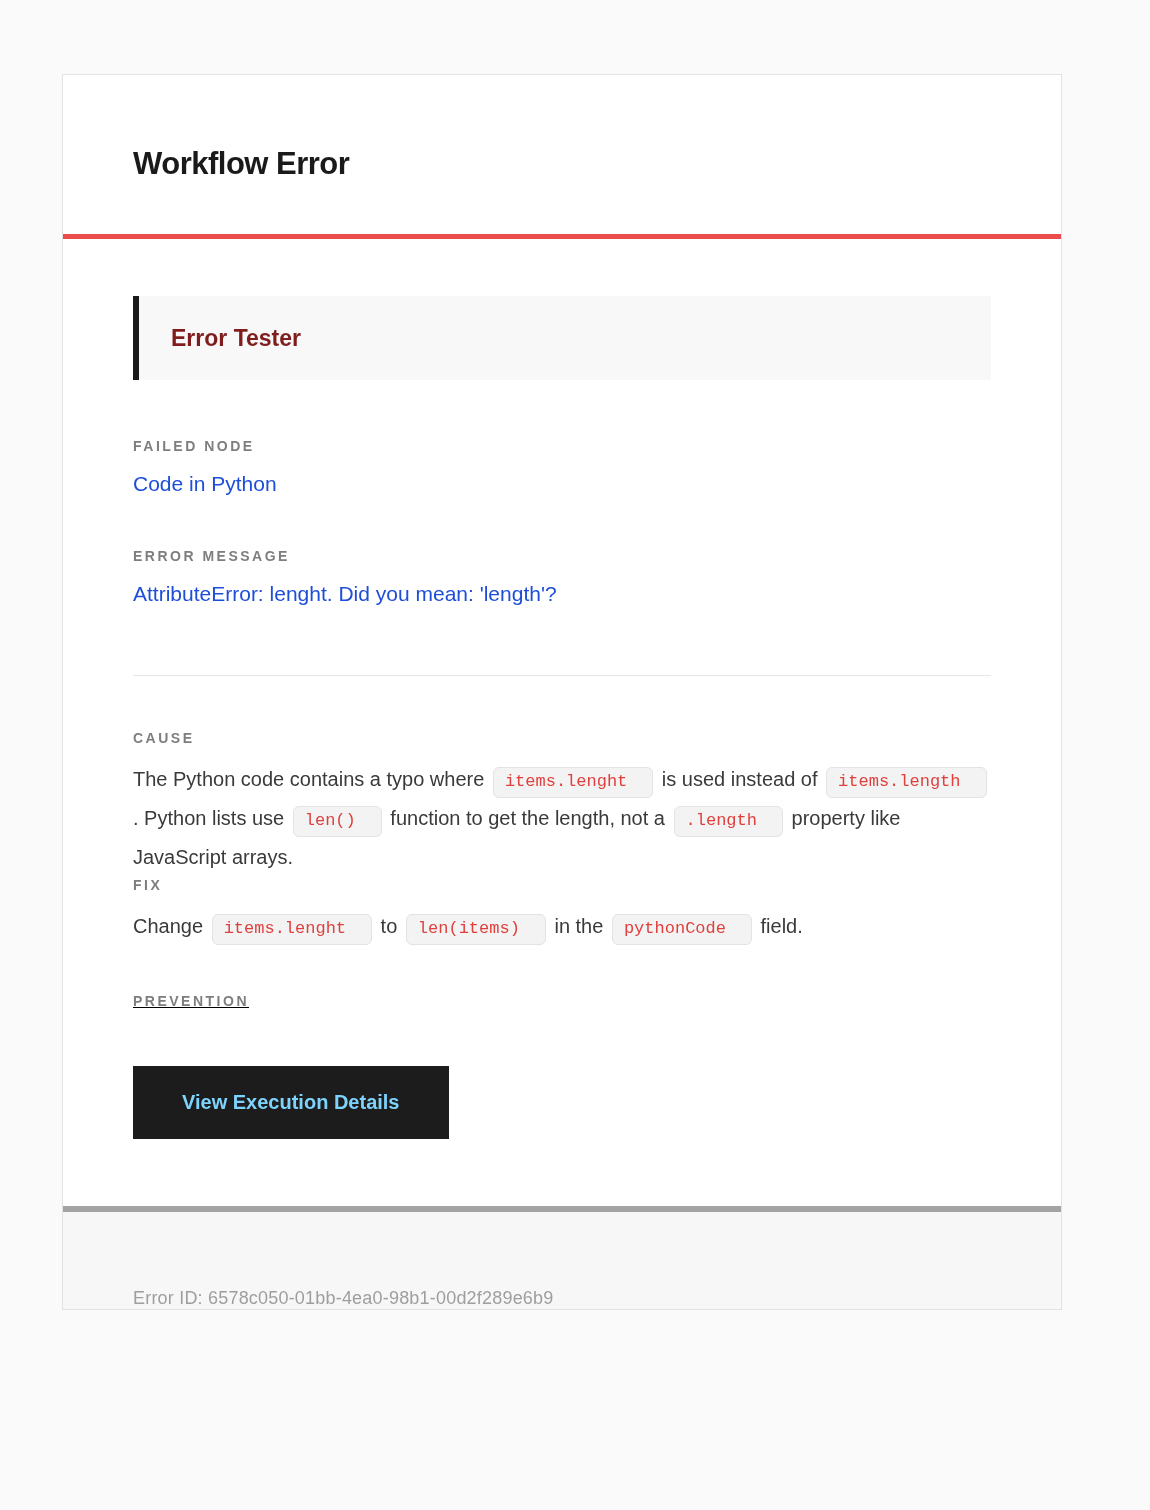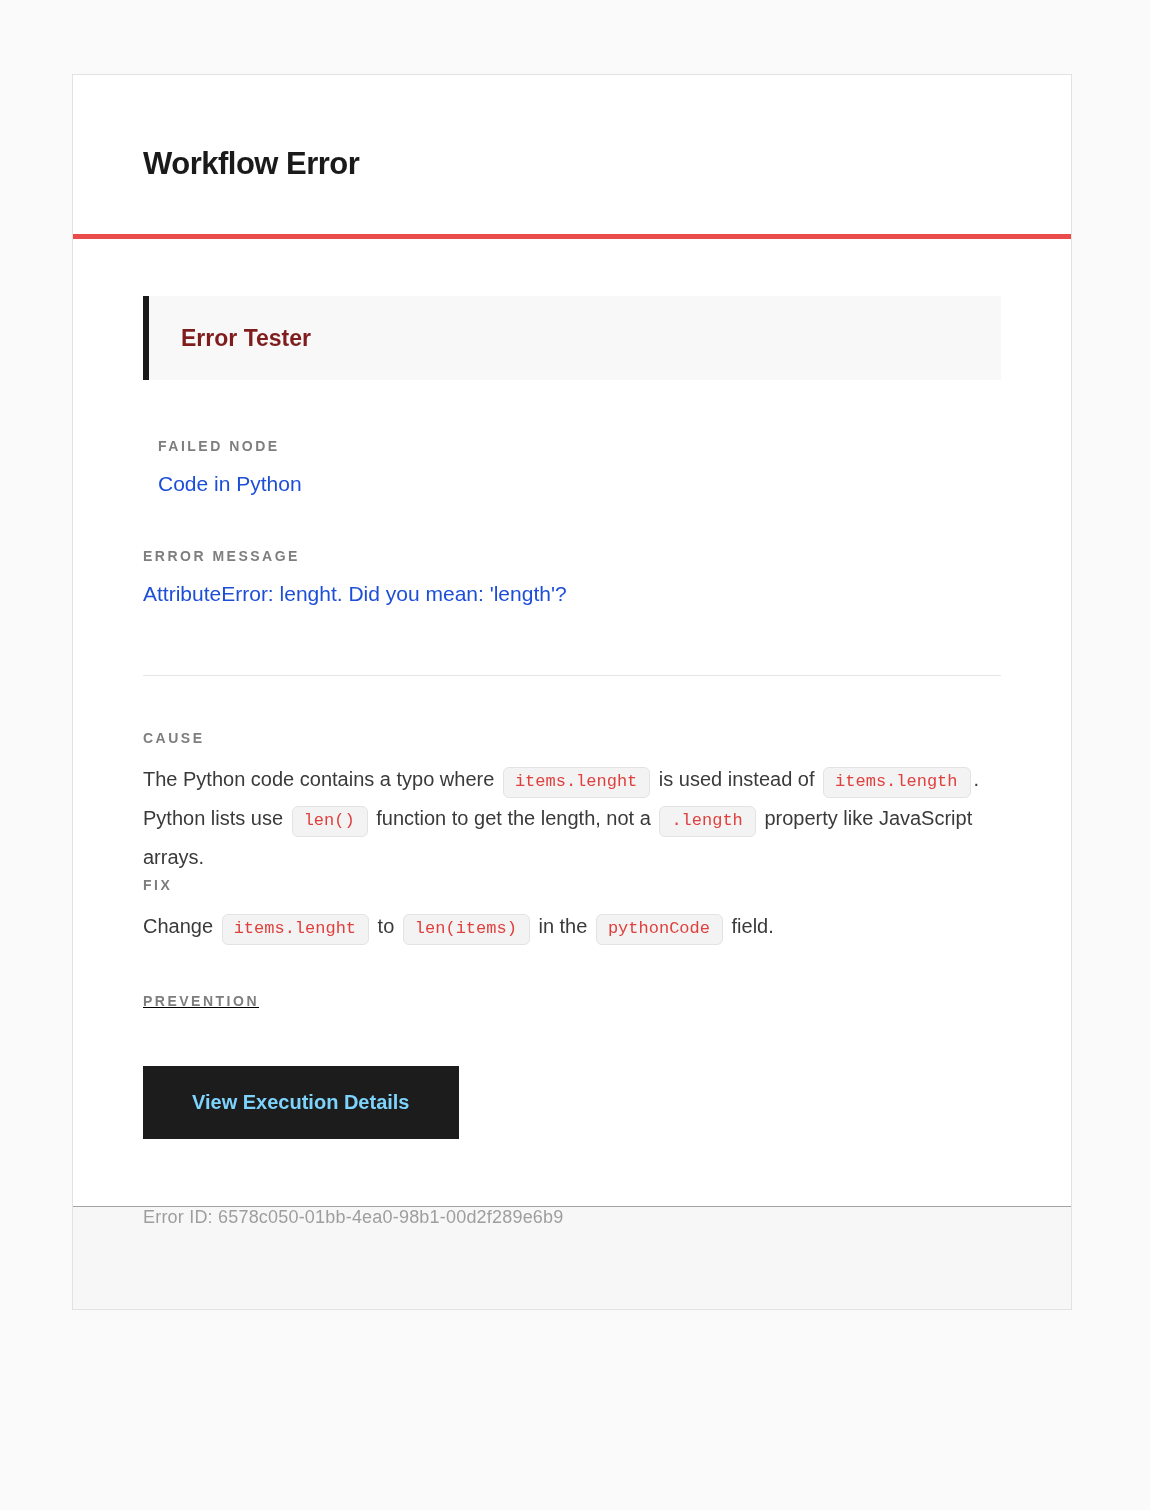--- a/index.html
+++ b/index.html
@@ -5,21 +5,21 @@
   * { margin: 0; padding: 0; box-sizing: border-box; }
   html, body {
     width: 1150px;
     background: #fafafa;
     font-family: "Liberation Sans", sans-serif;
   }
   body { height: 1510px; position: relative; }
 
   .card {
     position: absolute;
-    left: 72px;
+    left: 62px;
     top: 74px;
     width: 1000px;
     background: #ffffff;
     border: 1px solid #e2e2e2;
   }
 
   .card-header { padding: 71px 70px 52px 70px; }
   .page-title {
     font-size: 31px;
     font-weight: bold;
@@ -51,21 +51,21 @@
     color: #7e7e7e;
     letter-spacing: 2.5px;
   }
   .field-value {
     margin-top: 16px;
     font-size: 21px;
     color: #1d4ed8;
     line-height: 1.35;
   }
 
-  .section-failed-node { margin-top: 58px; margin-left: 15px; }
+  .section-failed-node { margin-top: 58px; }
   .section-error-message { margin-top: 50px; }
 
   .soft-divider {
     border: none;
     border-top: 1px solid #e6e6e6;
     margin-top: 66px;
   }
 
   .section-cause { margin-top: 54px; }
   .section-fix { }
@@ -76,21 +76,21 @@
     font-size: 20px;
     color: #3a3a3a;
     line-height: 39px;
     max-width: 880px;
   }
   .rich-text .chip {
     display: inline-block;
     background: #f3f3f3;
     border: 1px solid #e3e3e3;
     border-radius: 6px;
-    padding: 2px 12px 3px 11px;
+    padding: 2px 25px 3px 11px;
     font-family: "Liberation Mono", monospace;
     font-size: 17px;
     color: #df403e;
     line-height: 24px;
     margin: 0 3px;
     vertical-align: baseline;
     white-space: nowrap;
   }
 
   .cta-button {
@@ -104,24 +104,24 @@
     color: #7dd3fc;
     font-size: 20px;
     font-weight: bold;
     text-decoration: none;
     cursor: pointer;
     border: none;
   }
 
   .card-footer {
     background: #f7f7f7;
-    border-top: 1px solid #a3a3a3;
+    border-top: 6px solid #a3a3a3;
     height: 103px;
     display: flex;
-    align-items: flex-start;
+    align-items: flex-end;
     padding: 0 70px;
   }
   .error-id {
     font-size: 18px;
     color: #9e9e9e;
     letter-spacing: 0.2px;
   }
 </style>
 </head>
 <body>

